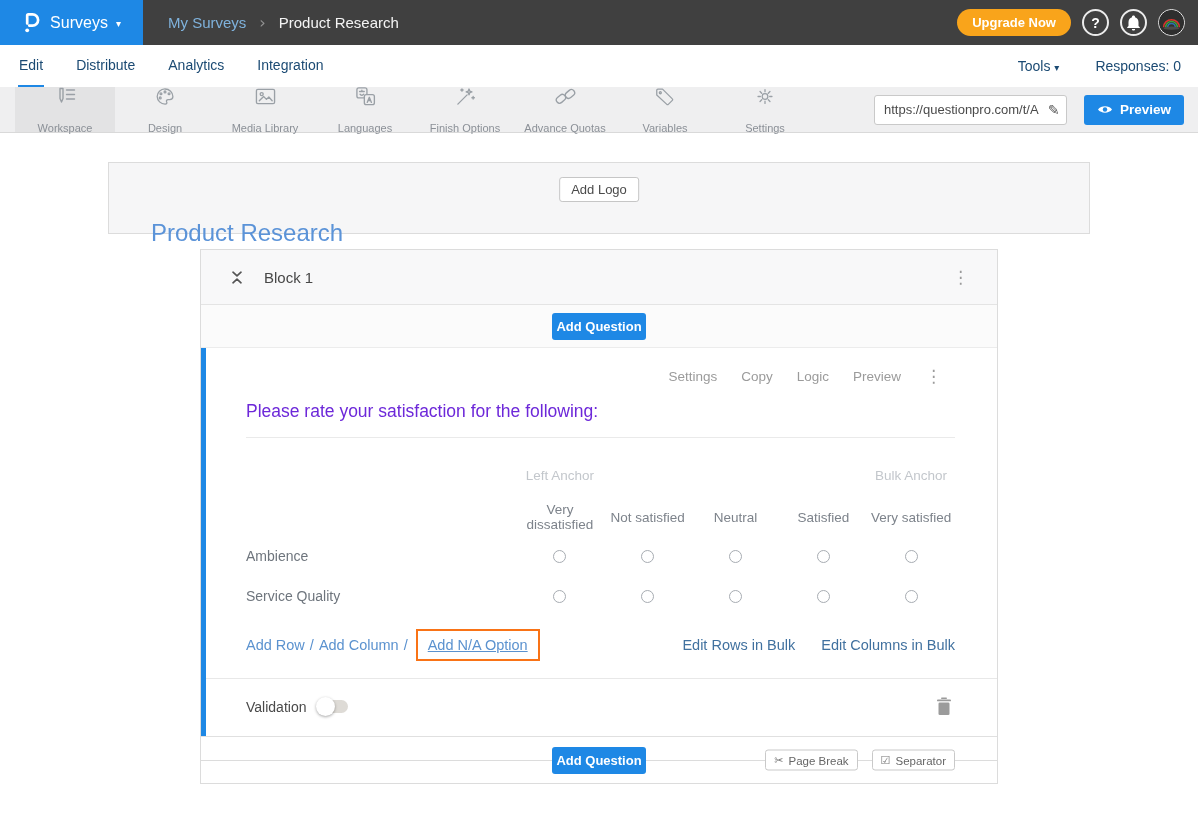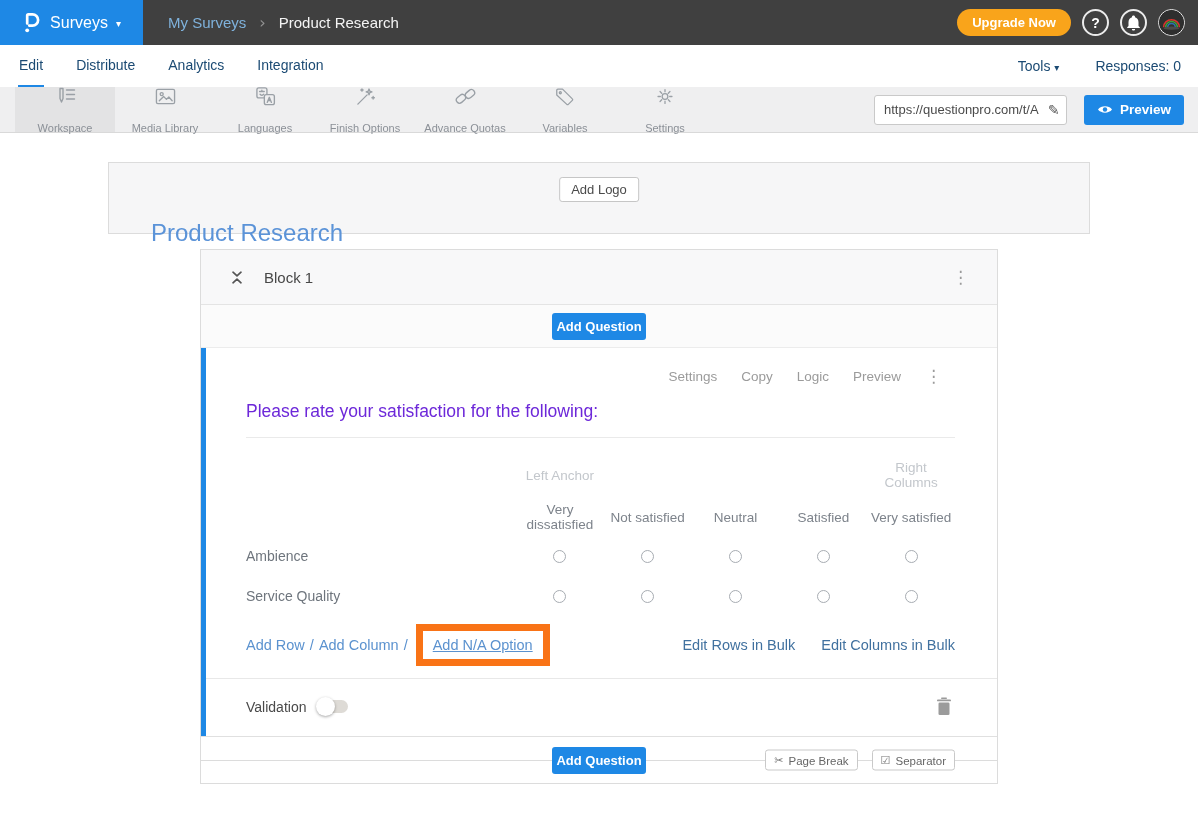--- a/index.html
+++ b/index.html
@@ -89,21 +89,21 @@
   .m-row.anchors { height:46px; margin-top:14px; color:#c3c7cc; font-size:13.5px; }
   .m-row.heads  { height:38px; color:#7d838b; font-size:13.5px; }
   .m-row.data   { height:40px; color:#6e757d; font-size:14px; }
   .center-cell { text-align:center; cursor:text; }
   .radio-cell { display:flex; justify-content:center; }
   .radio { width:13px; height:13px; border:1px solid #a7acb2; border-radius:50%; background:#fff; cursor:pointer; }
   .row-label { cursor:text; }
   .links-row { display:flex; align-items:center; margin:8px 42px 0 40px; height:42px; }
   .left-links { display:flex; align-items:center; font-size:14.5px; color:#5b92cf; gap:5px; }
   .link { color:#5b92cf; cursor:pointer; }
-  .na-box { border:7px solid #f97316; padding:6px 10px; margin-left:3px; }
+  .na-box { border:2px solid #f97316; padding:6px 10px; margin-left:3px; }
   .na-box .link { text-decoration:underline; }
   .bulk-links { margin-left:auto; display:flex; gap:26px; font-size:14.5px; }
   .bulk-link { color:#41719f; cursor:pointer; }
   .validation-row { border-top:1px solid #e8e8e8; margin-top:12px; display:flex; align-items:center;
                     gap:12px; padding:0 45px 0 40px; height:56px; font-size:14px; color:#4a4a4a; }
   .toggle { position:relative; width:30px; height:13px; background:#dedbd6; border-radius:7px;
             display:inline-block; cursor:pointer; }
   .knob { position:absolute; left:-2px; top:-3px; width:19px; height:19px; background:#fff;
           border-radius:50%; box-shadow:0 1px 3px rgba(0,0,0,0.35); }
   .trash { margin-left:auto; cursor:pointer; display:flex; }
@@ -180,20 +180,32 @@
           <span class="tool-icon">
             <svg width="24" height="21" viewBox="0 0 24 21">
               <path d="M7 2.5 h3 V12.5 L8.5 16 L7 12.5 z"></path>
               <path d="M13.5 4 h8 M13.5 8.5 h8 M13.5 13 h8"></path>
             </svg>
           </span>
           <span class="tool-label">Workspace</span>
         </div>
         <div class="tool-item">
           <span class="tool-icon">
+            <svg width="22" height="21" viewBox="0 0 24 22">
+              <path d="M12 2.8 a8.6 8.2 0 1 0 .2 16.4 c1.8 0 2.2 -1.2 1.6 -2.2 c-.7 -1.2 .1 -2.6 1.5 -2.6 h1.9 c1.9 0 3.4 -1.5 3.4 -3.4 A8.6 8.2 0 0 0 12 2.8 z"></path>
+              <circle cx="7.6" cy="8" r="1"></circle>
+              <circle cx="12" cy="6" r="1"></circle>
+              <circle cx="16.4" cy="8" r="1"></circle>
+              <circle cx="6.8" cy="12.5" r="1"></circle>
+            </svg>
+          </span>
+          <span class="tool-label">Design</span>
+        </div>
+        <div class="tool-item">
+          <span class="tool-icon">
             <svg width="23" height="21" viewBox="0 0 24 22">
               <rect x="2.5" y="3.5" width="19" height="15" rx="1.5"></rect>
               <circle cx="8" cy="8.5" r="1.6"></circle>
               <path d="M5.5 15.5 l4.5 -4.5 l3 3 l2.5 -2.5 l3.5 4"></path>
             </svg>
           </span>
           <span class="tool-label">Media Library</span>
         </div>
         <div class="tool-item">
           <span class="tool-icon">
@@ -291,21 +303,21 @@
             <span class="dots">⋮</span>
           </div>
         <div class="q-title">Please rate your satisfaction for the following:</div>
         <div class="matrix" id="matrix">
             <div class="m-row anchors">
               <span></span>
               <span class="center-cell">Left Anchor</span>
               <span></span>
               <span></span>
               <span></span>
-              <span class="center-cell">Right Columns</span>
+              <span class="center-cell">Bulk Anchor</span>
             </div>
             <div class="m-row heads">
               <span></span>
               <span class="center-cell">Very dissatisfied</span>
               <span class="center-cell">Not satisfied</span>
               <span class="center-cell">Neutral</span>
               <span class="center-cell">Satisfied</span>
               <span class="center-cell">Very satisfied</span>
             </div>
             <div class="m-row data">

